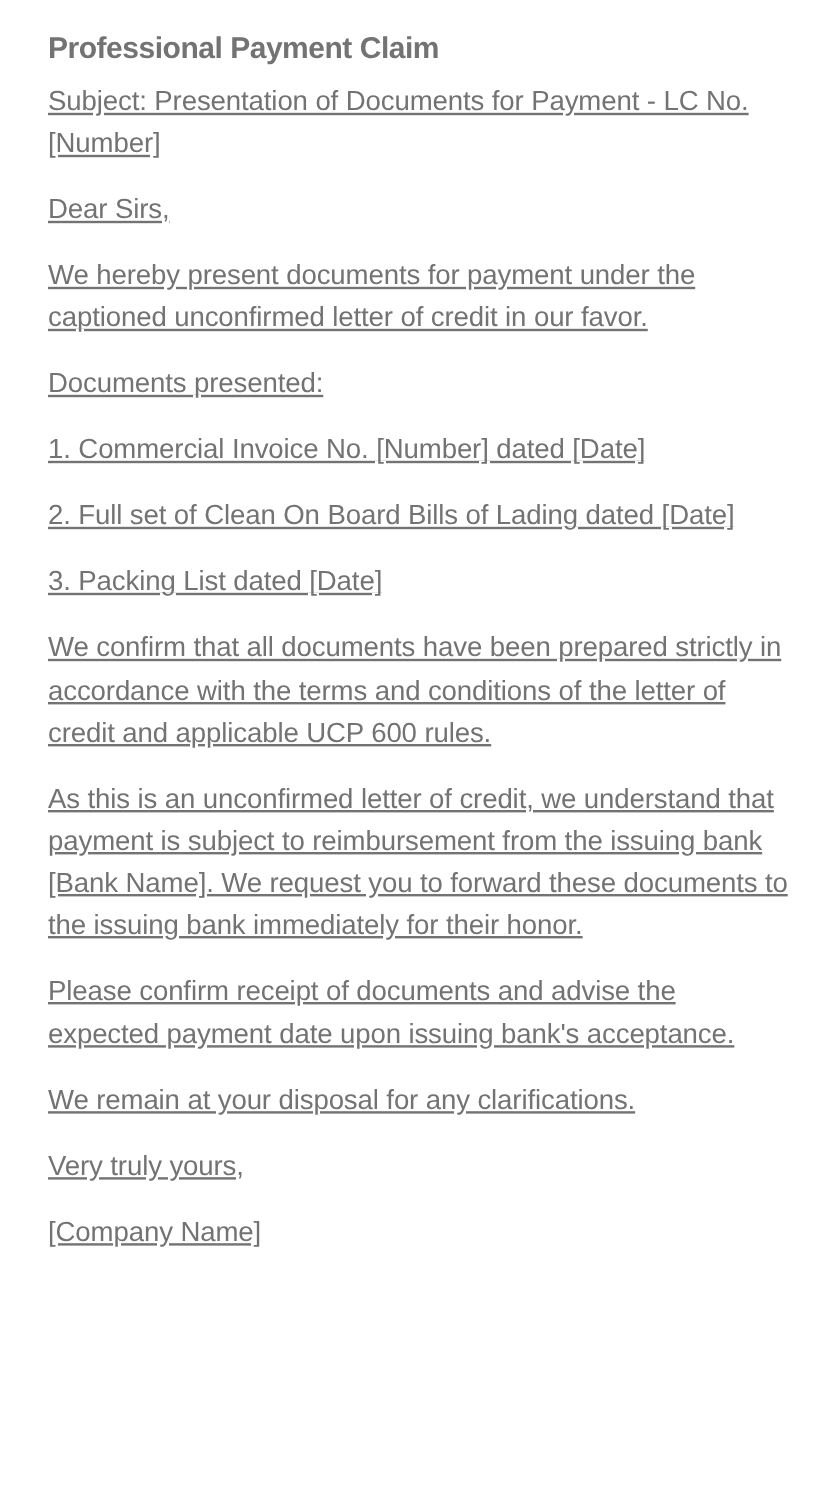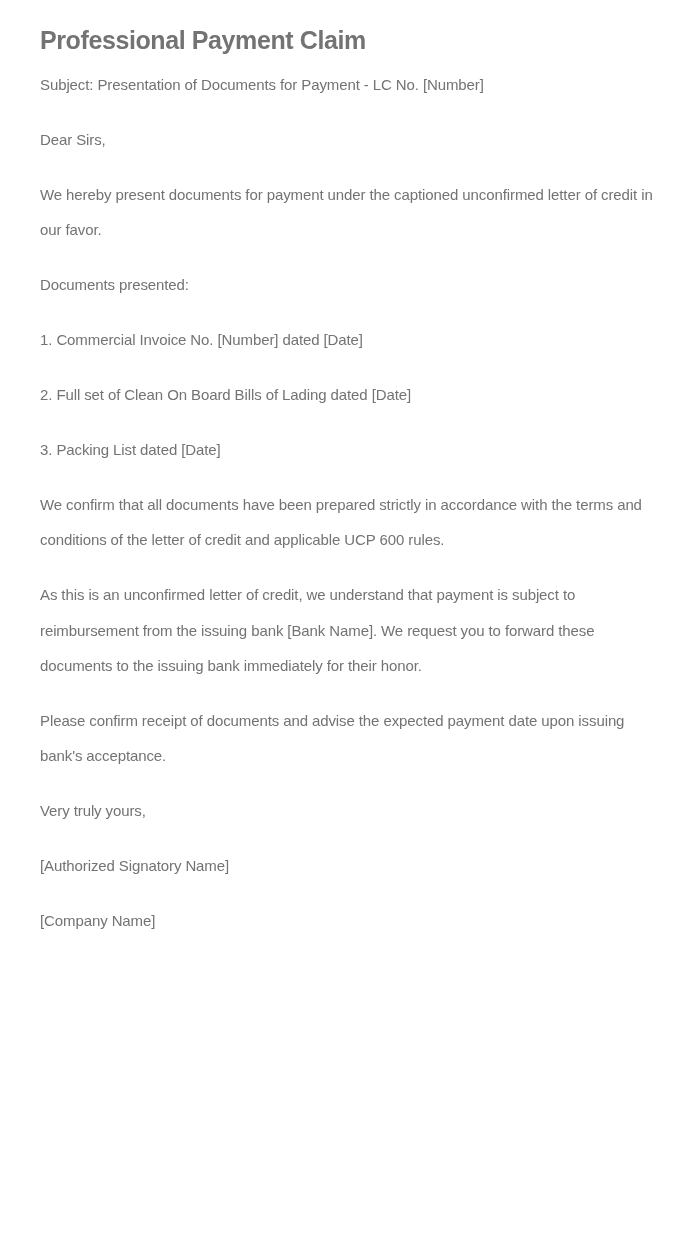--- a/index.html
+++ b/index.html
@@ -10,37 +10,38 @@
       font-family: "Liberation Sans", sans-serif;
     }
     .title {
       font-size: 25px;
       font-weight: bold;
       margin: 0 0 8px 0;
       line-height: 38px;
       letter-spacing: -0.4px;
     }
     .para {
-      font-size: 15px;
+      font-size: 23px;
       line-height: 35.2px;
       margin: 0 0 19.8px 0;
       letter-spacing: -0.1px;
+      text-decoration: underline;
     }
   </style>
 </head>
 <body>
 
 <div class="page">
   <h1 class="title">Professional Payment Claim</h1>
   <p class="para">Subject: Presentation of Documents for Payment - LC No. [Number]</p>
   <p class="para">Dear Sirs,</p>
   <p class="para">We hereby present documents for payment under the captioned unconfirmed letter of credit in our favor.</p>
   <p class="para">Documents presented:</p>
   <p class="para">1. Commercial Invoice No. [Number] dated [Date]</p>
   <p class="para">2. Full set of Clean On Board Bills of Lading dated [Date]</p>
   <p class="para">3. Packing List dated [Date]</p>
   <p class="para">We confirm that all documents have been prepared strictly in accordance with the terms and conditions of the letter of credit and applicable UCP 600 rules.</p>
   <p class="para">As this is an unconfirmed letter of credit, we understand that payment is subject to reimbursement from the issuing bank [Bank Name]. We request you to forward these documents to the issuing bank immediately for their honor.</p>
   <p class="para">Please confirm receipt of documents and advise the expected payment date upon issuing bank's acceptance.</p>
+  <p class="para">We remain at your disposal for any clarifications.</p>
   <p class="para">Very truly yours,</p>
-  <p class="para">[Authorized Signatory Name]</p>
   <p class="para">[Company Name]</p>
 </div>
 
 </body></html>

